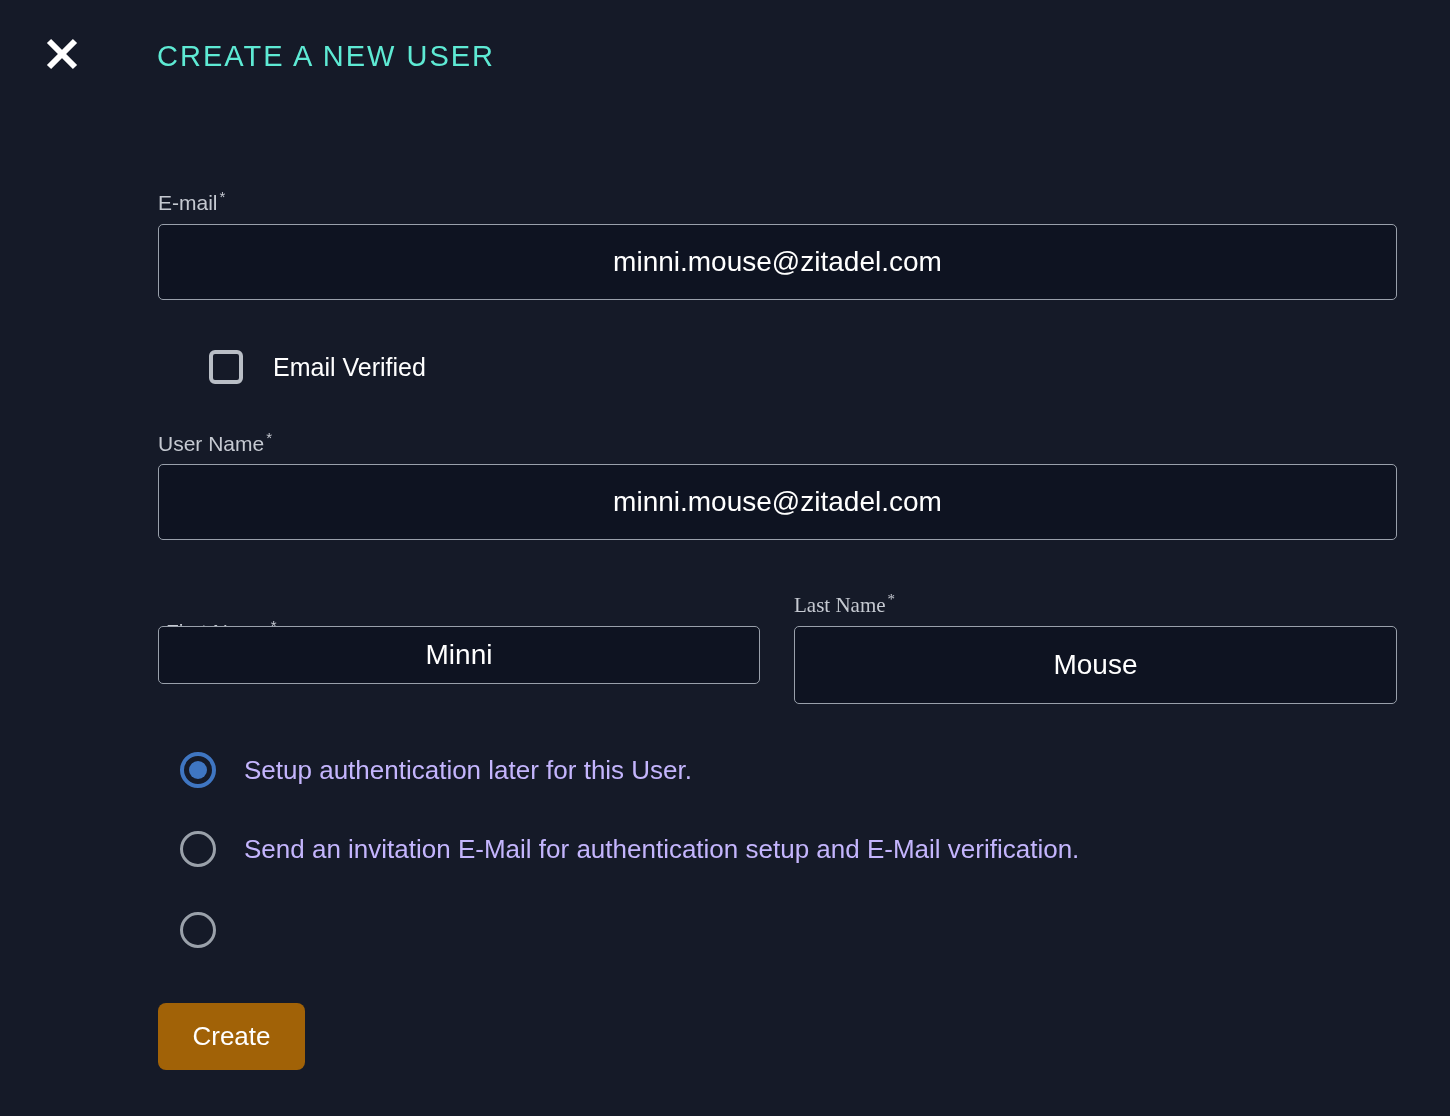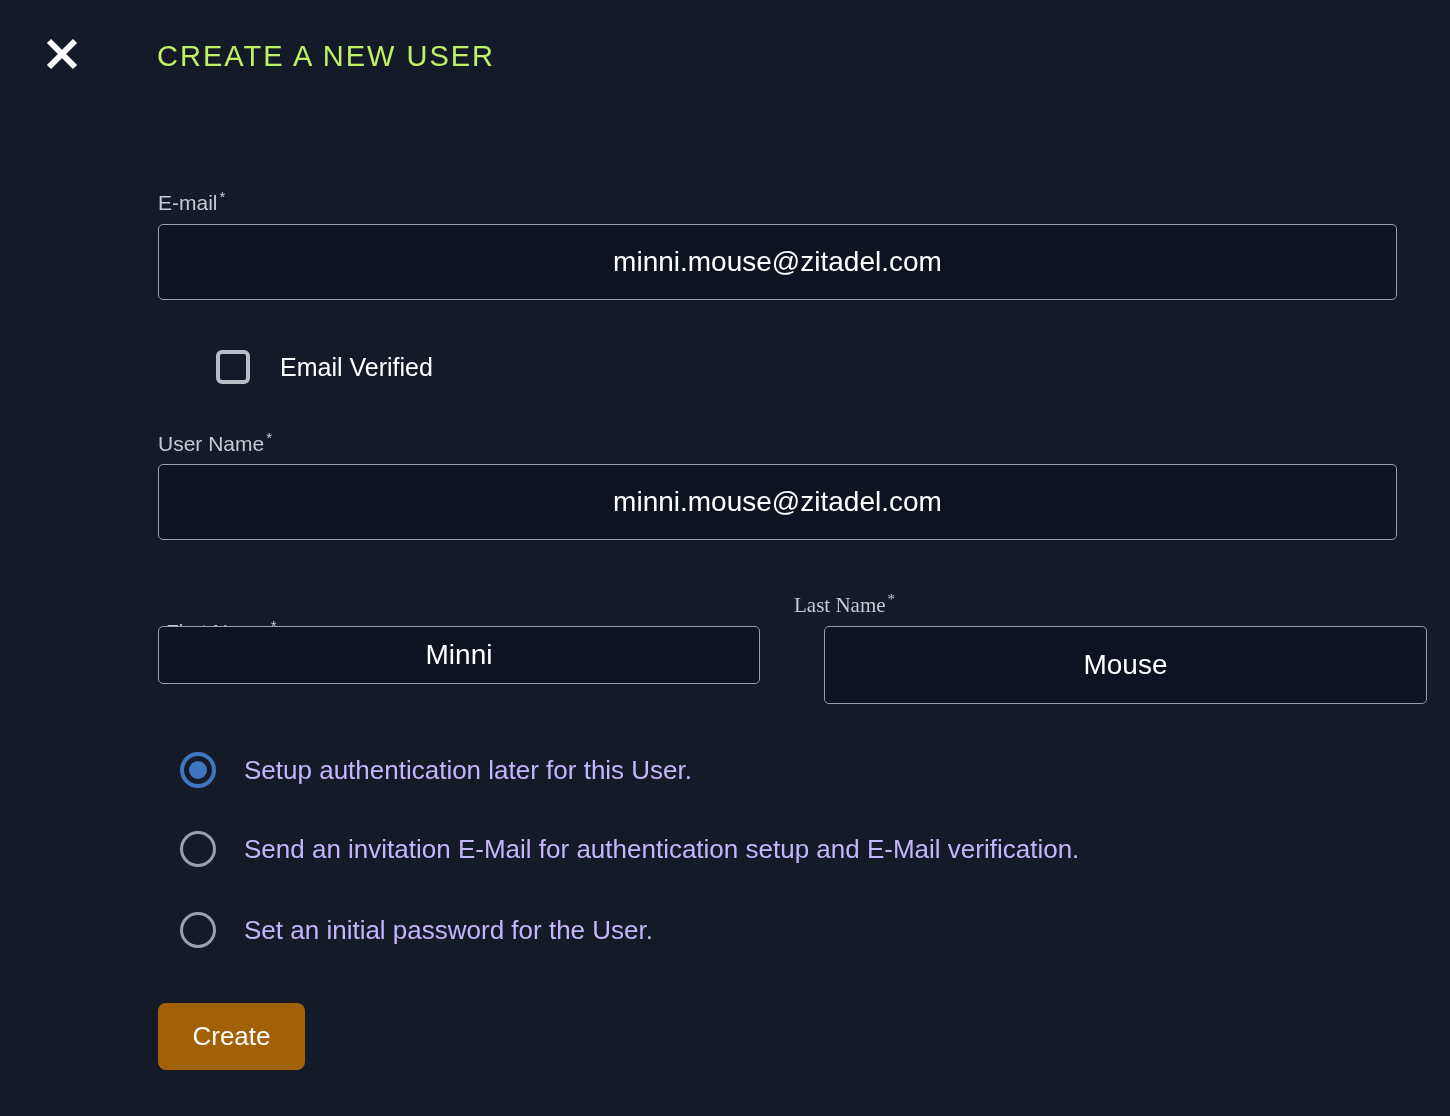--- a/index.html
+++ b/index.html
@@ -17,21 +17,21 @@
     width: 40px; height: 40px;
     background: transparent; border: none; cursor: pointer;
     display: flex; align-items: center; justify-content: center;
   }
 
   
   .page-title {
     position: absolute; left: 157px; top: 40px;
     font-size: 29px; font-weight: 500;
     letter-spacing: 2px;
-    color: #bef264;
+    color: #5eead4;
   }
 
   
   .field-label {
     position: absolute;
     font-size: 21px;
     color: #c5c9d1;
     font-weight: 400;
   }
   .field-label .req {
@@ -55,25 +55,25 @@
     text-align: center;
   }
 
   .lbl-email    { left: 158px; top: 188px; }
   .inp-email    { left: 158px; top: 224px; width: 1239px; height: 76px; }
   .lbl-username { left: 158px; top: 429px; text-align: center; }
   .inp-username { left: 158px; top: 464px; width: 1239px; height: 76px; }
   .lbl-first    { left: 158px; top: 617px; margin-left: 8px; }
   .inp-first    { left: 158px; top: 626px; width: 602px; height: 58px; }
   .lbl-last     { left: 794px; top: 591px; font-family: Liberation Serif, serif; }
-  .inp-last     { left: 794px; top: 626px; width: 603px; height: 78px; margin-left: 30px; }
+  .inp-last     { left: 794px; top: 626px; width: 603px; height: 78px; }
 
   
   .checkbox-row {
-    position: absolute; left: 188px; top: 349px;
+    position: absolute; left: 181px; top: 349px;
     display: flex; align-items: center; gap: 30px;
     cursor: pointer;
     padding-left: 28px;
   }
   .checkbox-box {
     width: 34px; height: 34px;
     border: 4px solid #b9bec6;
     border-radius: 6px;
     background: transparent;
     flex: 0 0 auto;
@@ -168,16 +168,15 @@
 <div class="radio-row radio-row-0">
   <span class="radio-circle selected"></span>
   <span class="radio-label">Setup authentication later for this User.</span>
 </div>
 <div class="radio-row radio-row-1">
   <span class="radio-circle"></span>
   <span class="radio-label">Send an invitation E-Mail for authentication setup and E-Mail verification.</span>
 </div>
 <div class="radio-row radio-row-2">
   <span class="radio-circle"></span>
-  <span class="radio-label">Set an initial password for the User.</span>
 </div>
 
 <button class="create-btn">Create</button>
 
 </body></html>

